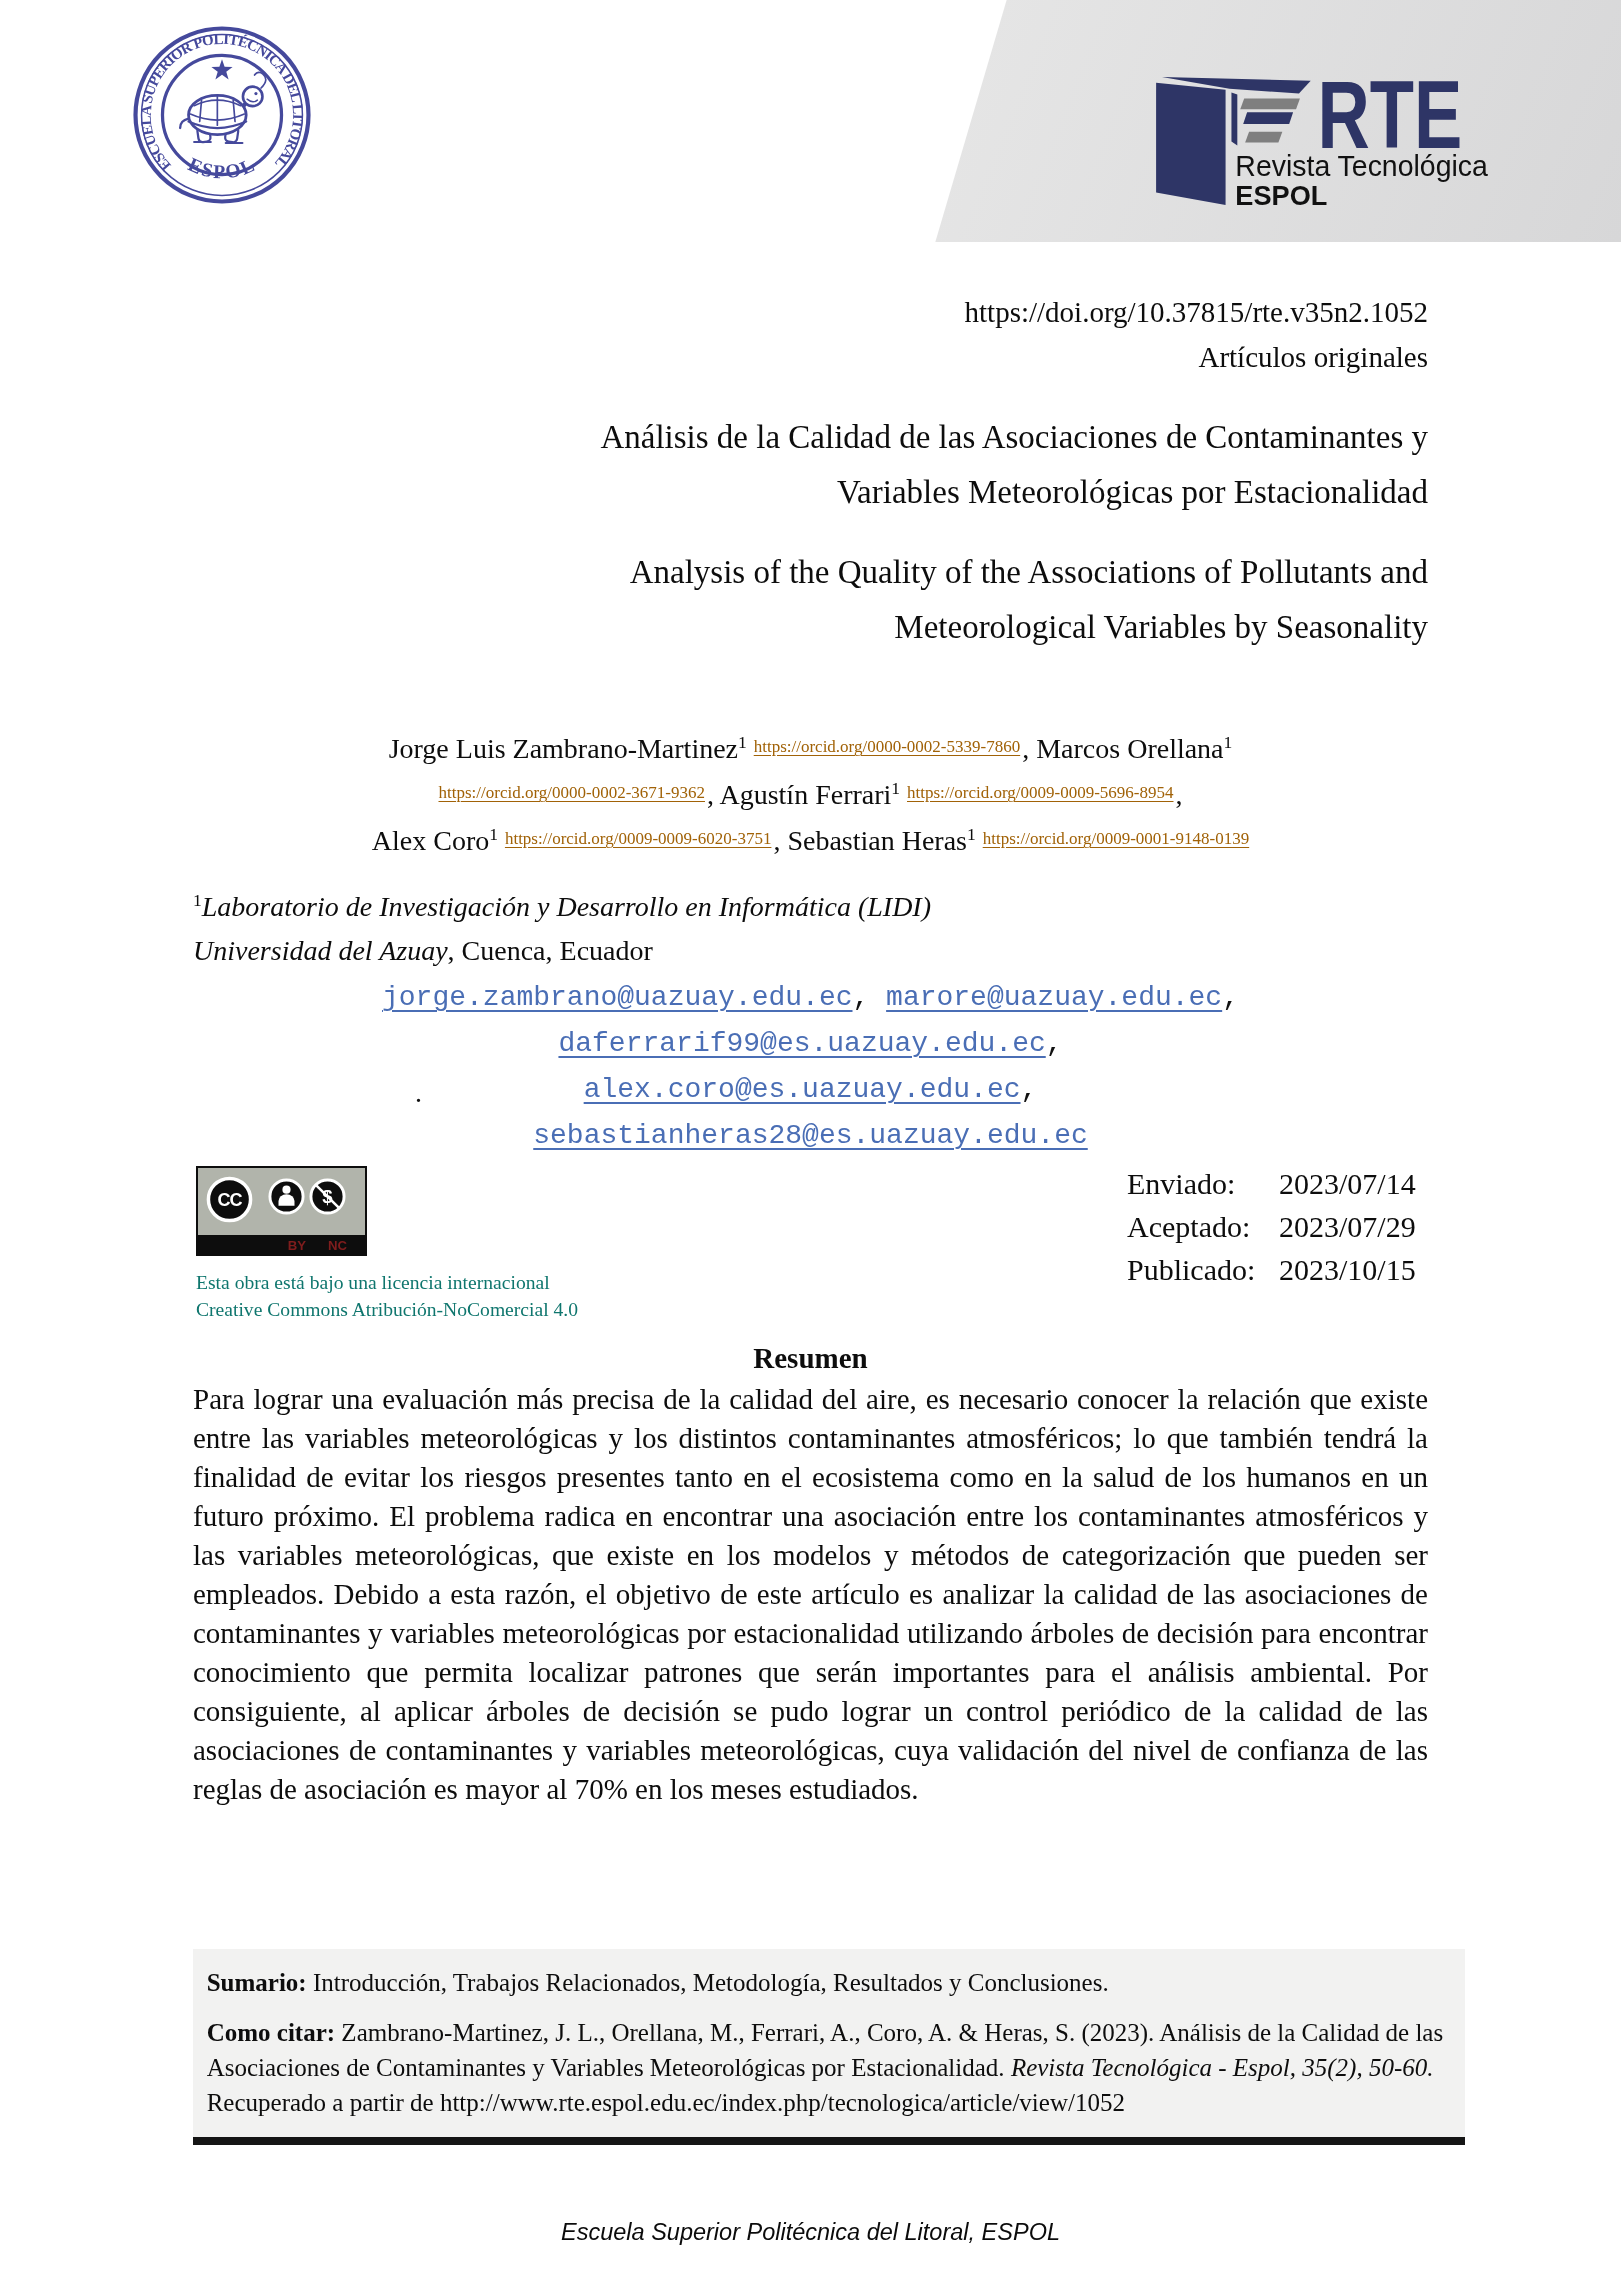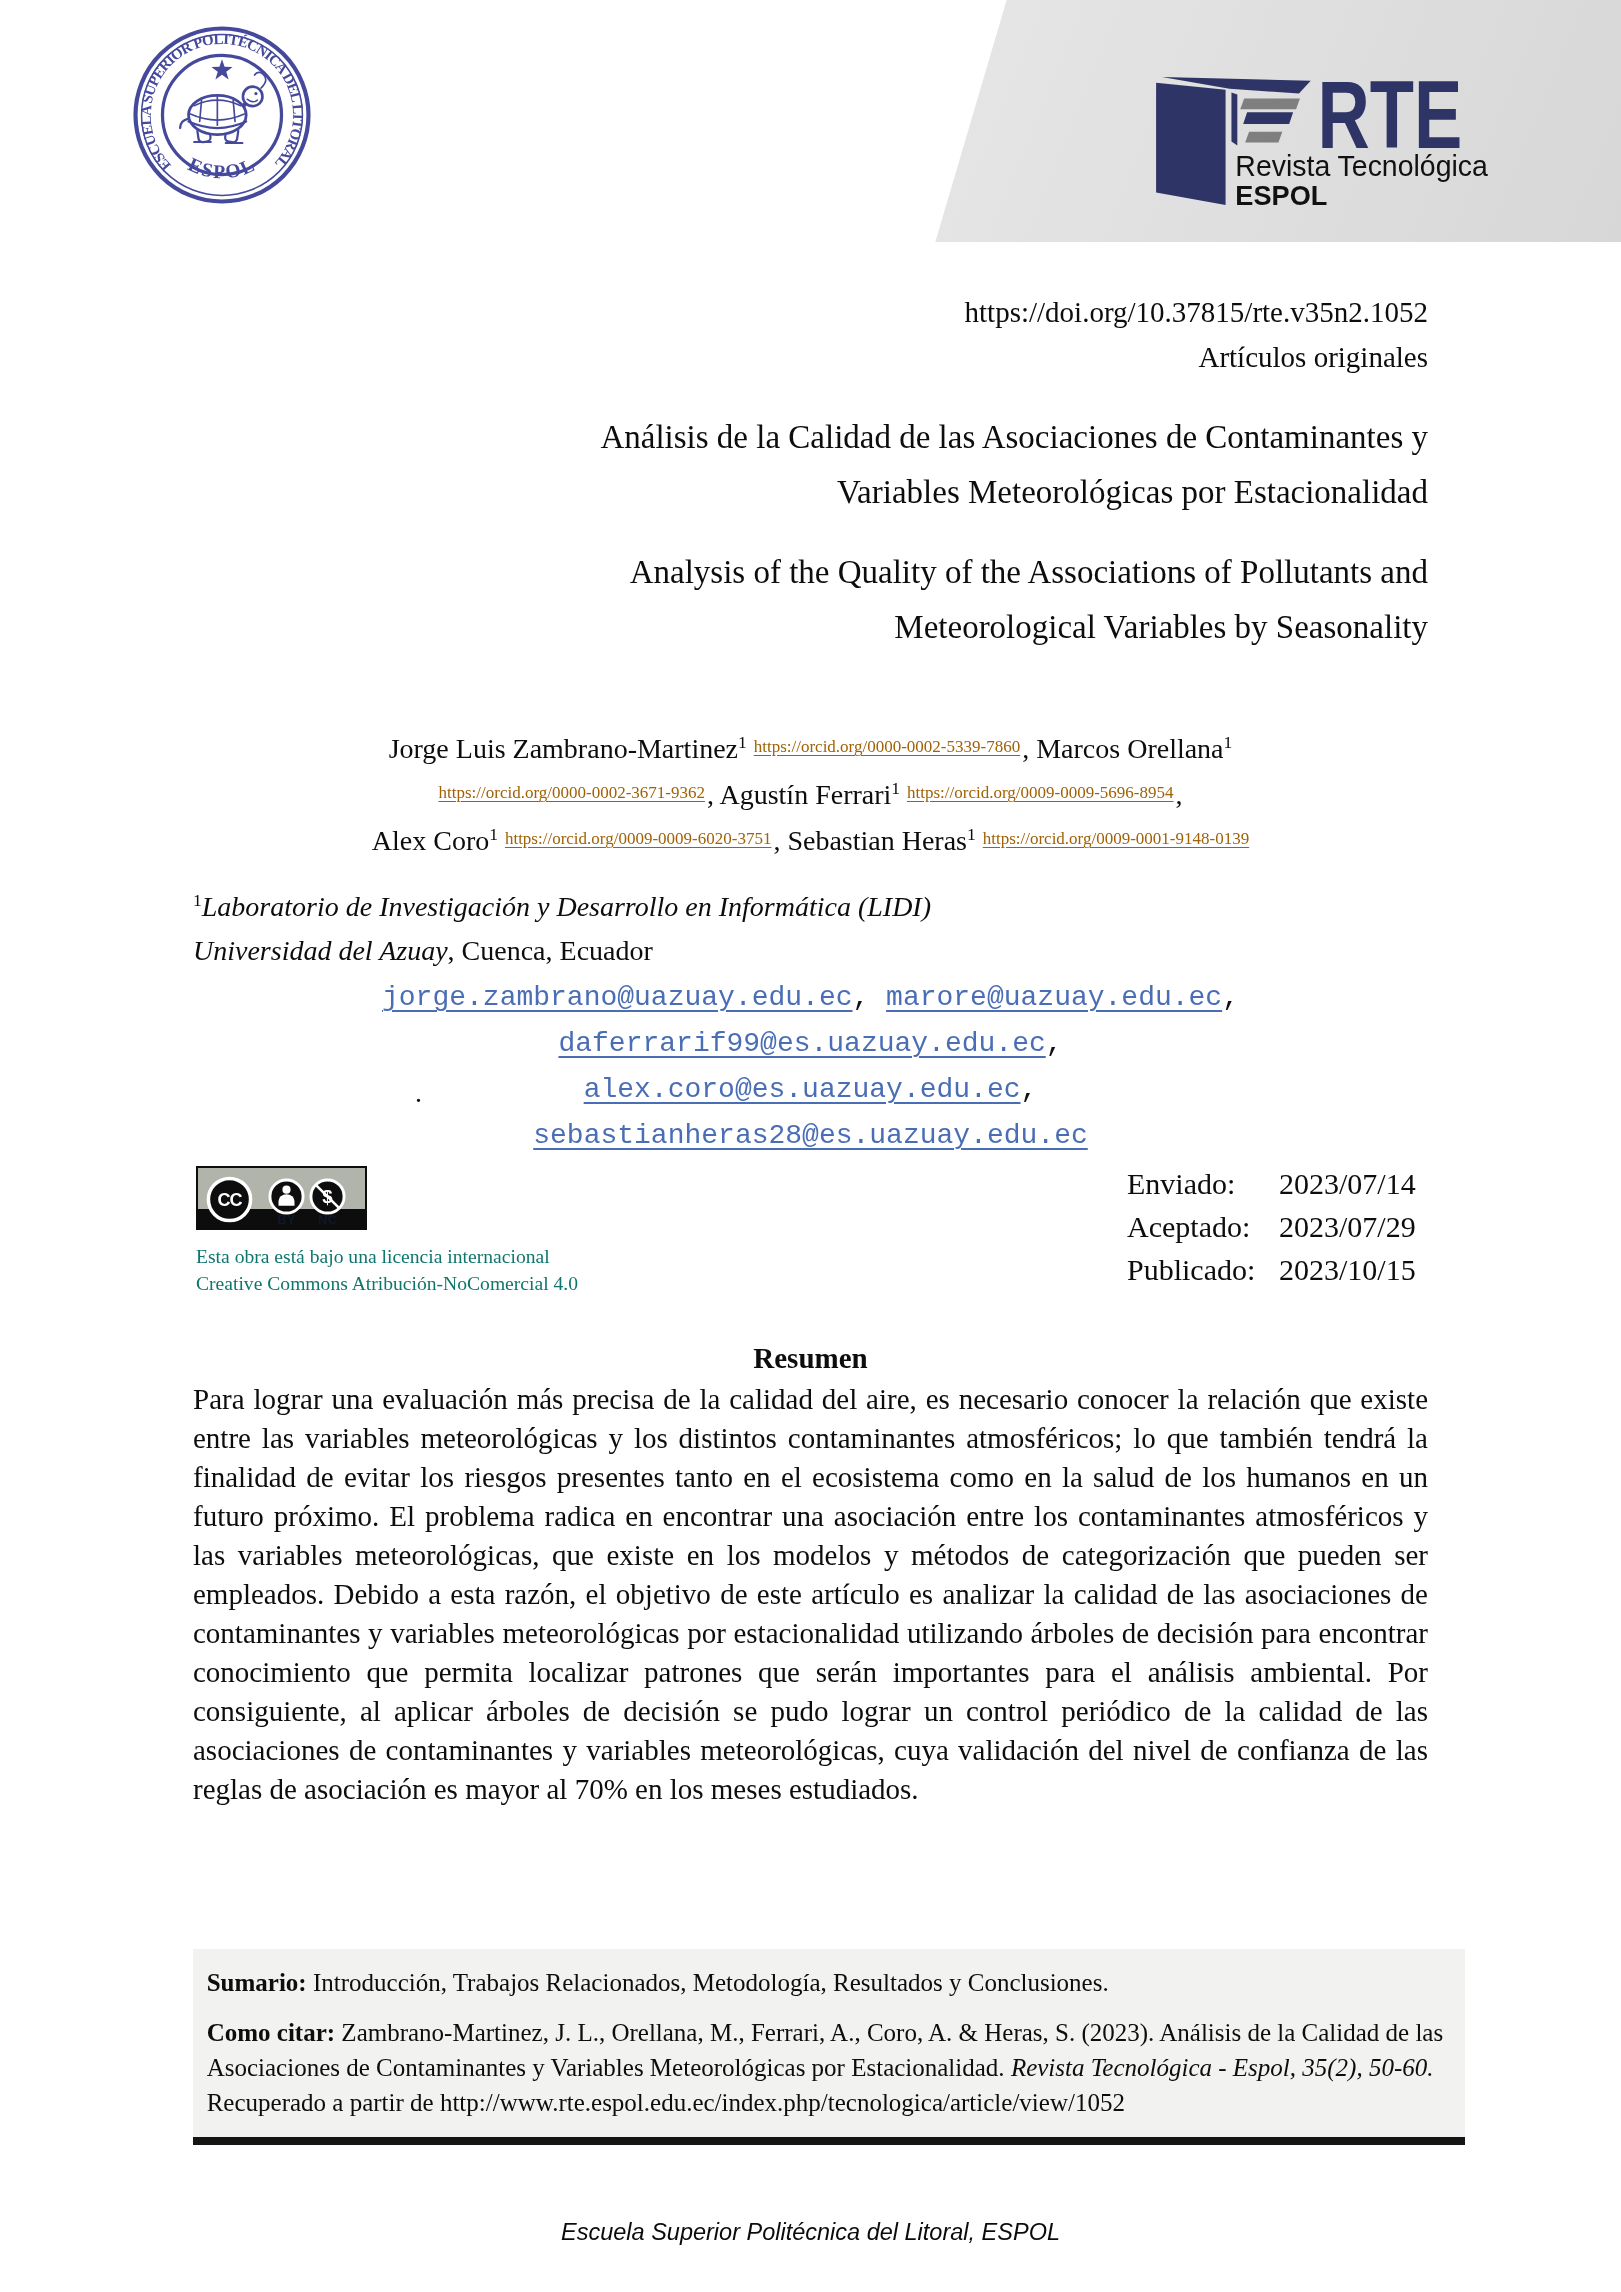--- a/index.html
+++ b/index.html
@@ -59,30 +59,30 @@
     text-underline-offset:4.9px; cursor:pointer;
   }
   .emails .esep{color:#111; text-decoration:none;}
   .stray-dot{
     position:absolute; left:222px; top:95px; color:#111;
     font-family:"Liberation Serif", serif; font-size:28px;
   }
   
   .license{position:absolute; left:196px; top:1166px;}
   .cc-badge{
-    position:relative; width:171px; height:64px; background:#b1b4ab;
+    position:relative; width:171px; height:90px; background:#b1b4ab;
     border:2.9px solid #0d0d0d; box-sizing:border-box; cursor:pointer;
   }
   .cc-strip{position:absolute; left:0; right:0; bottom:0; height:18.6px; background:#0d0d0d;}
   .cc-icon{position:absolute;}
   .cc-icon.cc{left:6.9px; top:6.9px;}
   .cc-icon.by{left:69px; top:8.8px;}
   .cc-icon.nc{left:110px; top:8.8px;}
   .strip-label{
-    position:absolute; bottom:1px; width:39px; text-align:center; color:#0f172a;
+    position:absolute; bottom:1px; width:39px; text-align:right; color:#7f1d1d;
     font-family:"Liberation Sans", sans-serif; font-size:13.2px; font-weight:bold;
   }
   .strip-label.by{left:69px;}
   .strip-label.nc{left:110px;}
   .license-caption{margin-top:12.7px; font-size:19.6px; line-height:27px; color:#0f766e;}
   
   .dates{position:absolute; left:1127px; top:1162px; font-size:30px;}
   .dates-row{display:grid; grid-template-columns:152px auto; line-height:43px;}
   
   .abstract-heading{

